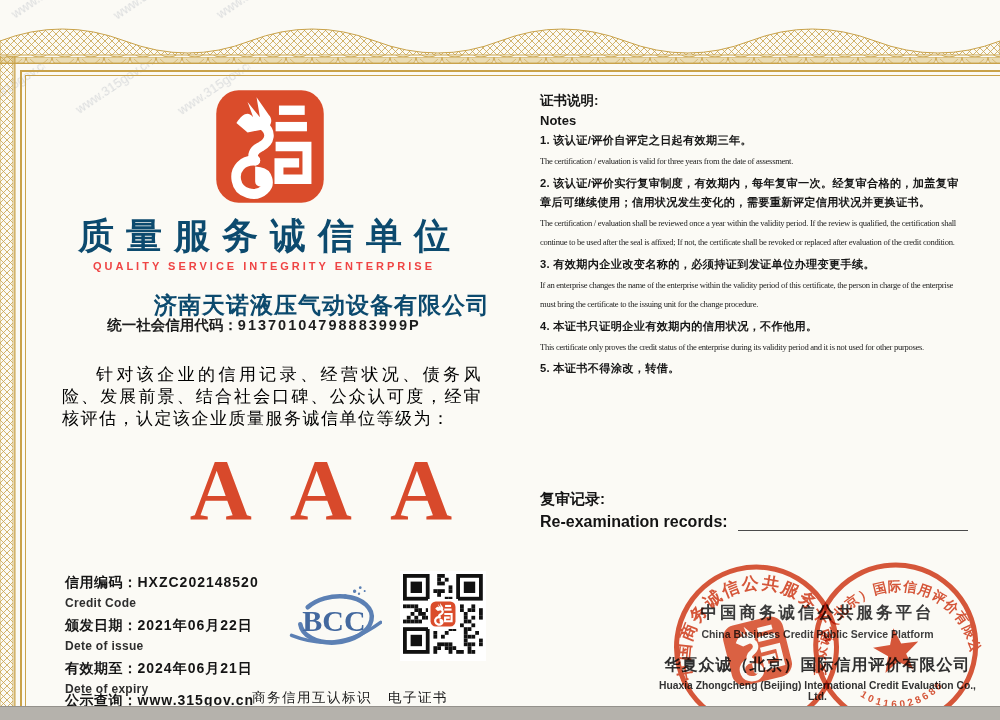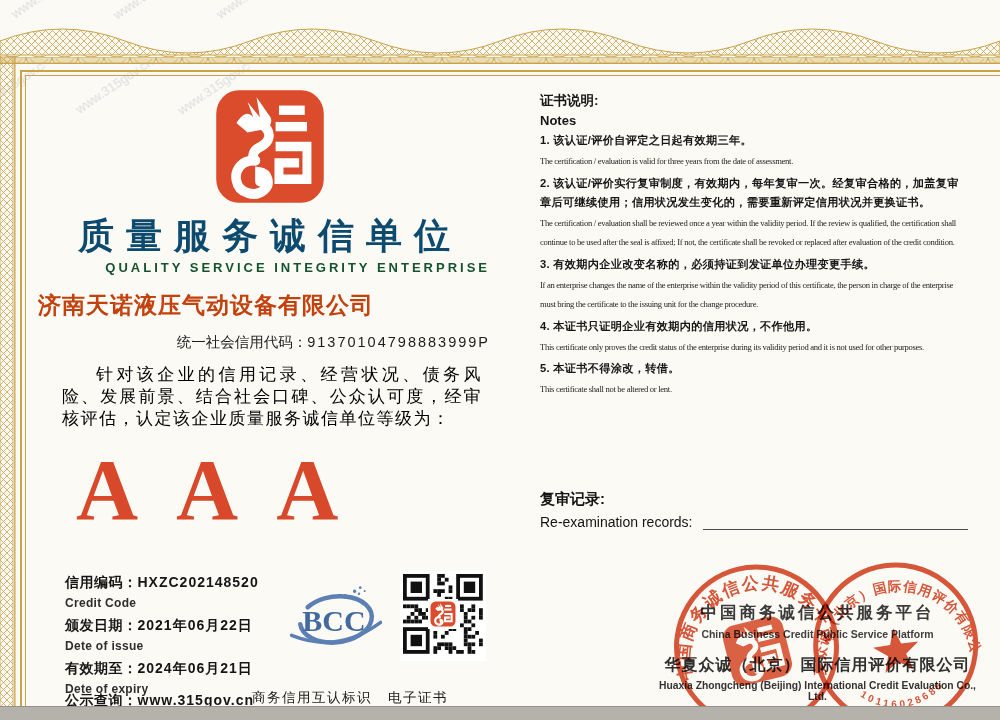--- a/index.html
+++ b/index.html
@@ -14,31 +14,31 @@
   .z1{z-index:1;}
   .frame{position:absolute;top:70px;left:20px;width:1000px;height:680px;
          border-top:2px solid #c9a24a;border-left:2px solid #c9a24a;z-index:1;}
   .frame .inner{position:absolute;top:3px;left:3px;right:0;bottom:0;
          border-top:1px solid #c9a24a;border-left:1px solid #c9a24a;}
   .gray-strip{position:absolute;left:0;bottom:0;width:1000px;height:13px;
          background:#b5b2ac;border-top:1px solid #94918c;z-index:6;}
   .logo-big{position:absolute;left:214px;top:88px;z-index:2;}
   .title-zh{position:absolute;left:38px;top:212px;width:452px;text-align:center;
       font-size:36px;font-weight:bold;color:#0c4a6e;letter-spacing:12px;padding-left:12px;box-sizing:border-box;z-index:2;}
-  .title-en{position:absolute;left:38px;top:260px;width:452px;text-align:right;
-      font-size:13px;font-weight:bold;color:#14532d;letter-spacing:3px;z-index:2;}
-  .company{position:absolute;left:38px;top:290px;width:452px;text-align:left;
-      font-size:23px;font-weight:bold;color:#c2410c;letter-spacing:1px;z-index:2;}
-  .crc{position:absolute;left:38px;top:333px;width:452px;text-align:right;
-      font-size:14.5px;font-weight:400;color:#1d1d1d;z-index:2;}
+  .title-en{position:absolute;left:38px;top:260px;width:452px;text-align:center;
+      font-size:11px;font-weight:bold;color:#ef4444;letter-spacing:3px;z-index:2;}
+  .company{position:absolute;left:38px;top:290px;width:452px;text-align:right;
+      font-size:23px;font-weight:bold;color:#0c4a6e;letter-spacing:1px;z-index:2;}
+  .crc{position:absolute;left:38px;top:316px;width:452px;text-align:center;
+      font-size:14.5px;font-weight:700;color:#1d1d1d;z-index:2;}
   .crc .num{letter-spacing:2px;}
   .statement{position:absolute;left:62px;top:364px;width:420px;
       font-size:17px;line-height:22px;font-weight:400;color:#000000;
       letter-spacing:1.5px;text-indent:2em;text-align:justify;z-index:2;}
-  .rating{position:absolute;left:38px;top:440px;width:452px;text-align:left;
+  .rating{position:absolute;left:38px;top:440px;width:452px;text-align:right;
       font-family:"Liberation Serif",serif;font-size:86px;font-weight:bold;
       color:#d8492b;letter-spacing:38px;padding-left:38px;box-sizing:border-box;z-index:2;}
 
   .d-row{position:absolute;left:65px;z-index:2;}
   .d-line{font-size:14px;font-weight:bold;color:#151515;letter-spacing:.5px;}
   .d-line .val{letter-spacing:1px;margin-top:9px;}
   .d-sub{font-size:12px;font-weight:600;color:#2e2e2e;margin-top:4px;letter-spacing:.3px;}
   .d-l2{margin-top:6px;margin-left:78px;}
 
   .bcc-wrap{position:absolute;left:286px;top:584px;z-index:2;}
@@ -51,21 +51,21 @@
   .notes .h-zh{font-size:13.5px;font-weight:bold;margin:0 0 3px 0;}
   .notes .h-en{font-size:13px;font-weight:bold;margin:0 0 3px 0;}
   .notes p{margin:2px 0;}
   .n-zh{font-size:11.2px;font-weight:600;line-height:19px;letter-spacing:.3px;}
   .n-en{font-family:Liberation Serif, serif;font-size:8.6px;letter-spacing:-.3px;
         line-height:19.5px;color:#1d1d1d;}
 
   .reexam{position:absolute;left:540px;top:490px;width:428px;z-index:2;color:#141414;}
   .reexam .r-zh{font-size:15px;font-weight:bold;margin:0;}
   .reexam .r-row{display:flex;align-items:flex-end;margin-top:4px;}
-  .reexam .r-en{font-size:14px;font-weight:normal;white-space:nowrap;}
+  .reexam .r-en{font-size:16px;font-weight:bold;white-space:nowrap;}
   .reexam .r-line{flex:1;border-bottom:1.5px solid #4a4a4a;margin-left:10px;height:16px;}
 
   .issuer-block{position:absolute;left:650px;top:602px;width:335px;text-align:center;z-index:2;color:#333;}
   .p-zh{font-size:16.5px;font-weight:bold;letter-spacing:3px;color:#3a3a3a;}
   .p-en{font-size:10.5px;font-weight:bold;margin-top:4px;color:#3f3f3f;}
   .i-zh{font-size:16px;font-weight:bold;letter-spacing:1px;margin-top:15px;color:#2f2f2f;}
   .i-en{font-size:10.3px;font-weight:bold;margin-top:4px;color:#333;}
 
   .seal{position:absolute;z-index:3;mix-blend-mode:multiply;opacity:.92;}
   .seal-left{left:667px;top:557px;transform:rotate(-14deg);}
@@ -280,21 +280,20 @@
     <p class="h-en">Notes</p>
     <p class="n-zh">1. 该认证/评价自评定之日起有效期三年。</p>
     <p class="n-en">The certification / evaluation is valid for three years from the date of assessment.</p>
     <p class="n-zh">2. 该认证/评价实行复审制度，有效期内，每年复审一次。经复审合格的，加盖复审章后可继续使用；信用状况发生变化的，需要重新评定信用状况并更换证书。</p>
     <p class="n-en">The certification / evaluation shall be reviewed once a year within the validity period. If the review is qualified, the certification shall continue to be used after the seal is affixed; If not, the certificate shall be revoked or replaced after evaluation of the credit condition.</p>
     <p class="n-zh">3. 有效期内企业改变名称的，必须持证到发证单位办理变更手续。</p>
     <p class="n-en">If an enterprise changes the name of the enterprise within the validity period of this certificate, the person in charge of the enterprise must bring the certificate to the issuing unit for the change procedure.</p>
     <p class="n-zh">4. 本证书只证明企业有效期内的信用状况，不作他用。</p>
     <p class="n-en">This certificate only proves the credit status of the enterprise during its validity period and it is not used for other purposes.</p>
     <p class="n-zh">5. 本证书不得涂改，转借。</p>
-    <p class="n-en">This certificate shall not be altered or lent.</p>
   </div>
 
   <div class="reexam">
     <p class="r-zh">复审记录:</p>
     <div class="r-row">
       <span class="r-en">Re-examination records:</span>
       <span class="r-line"></span>
     </div>
   </div>
 

